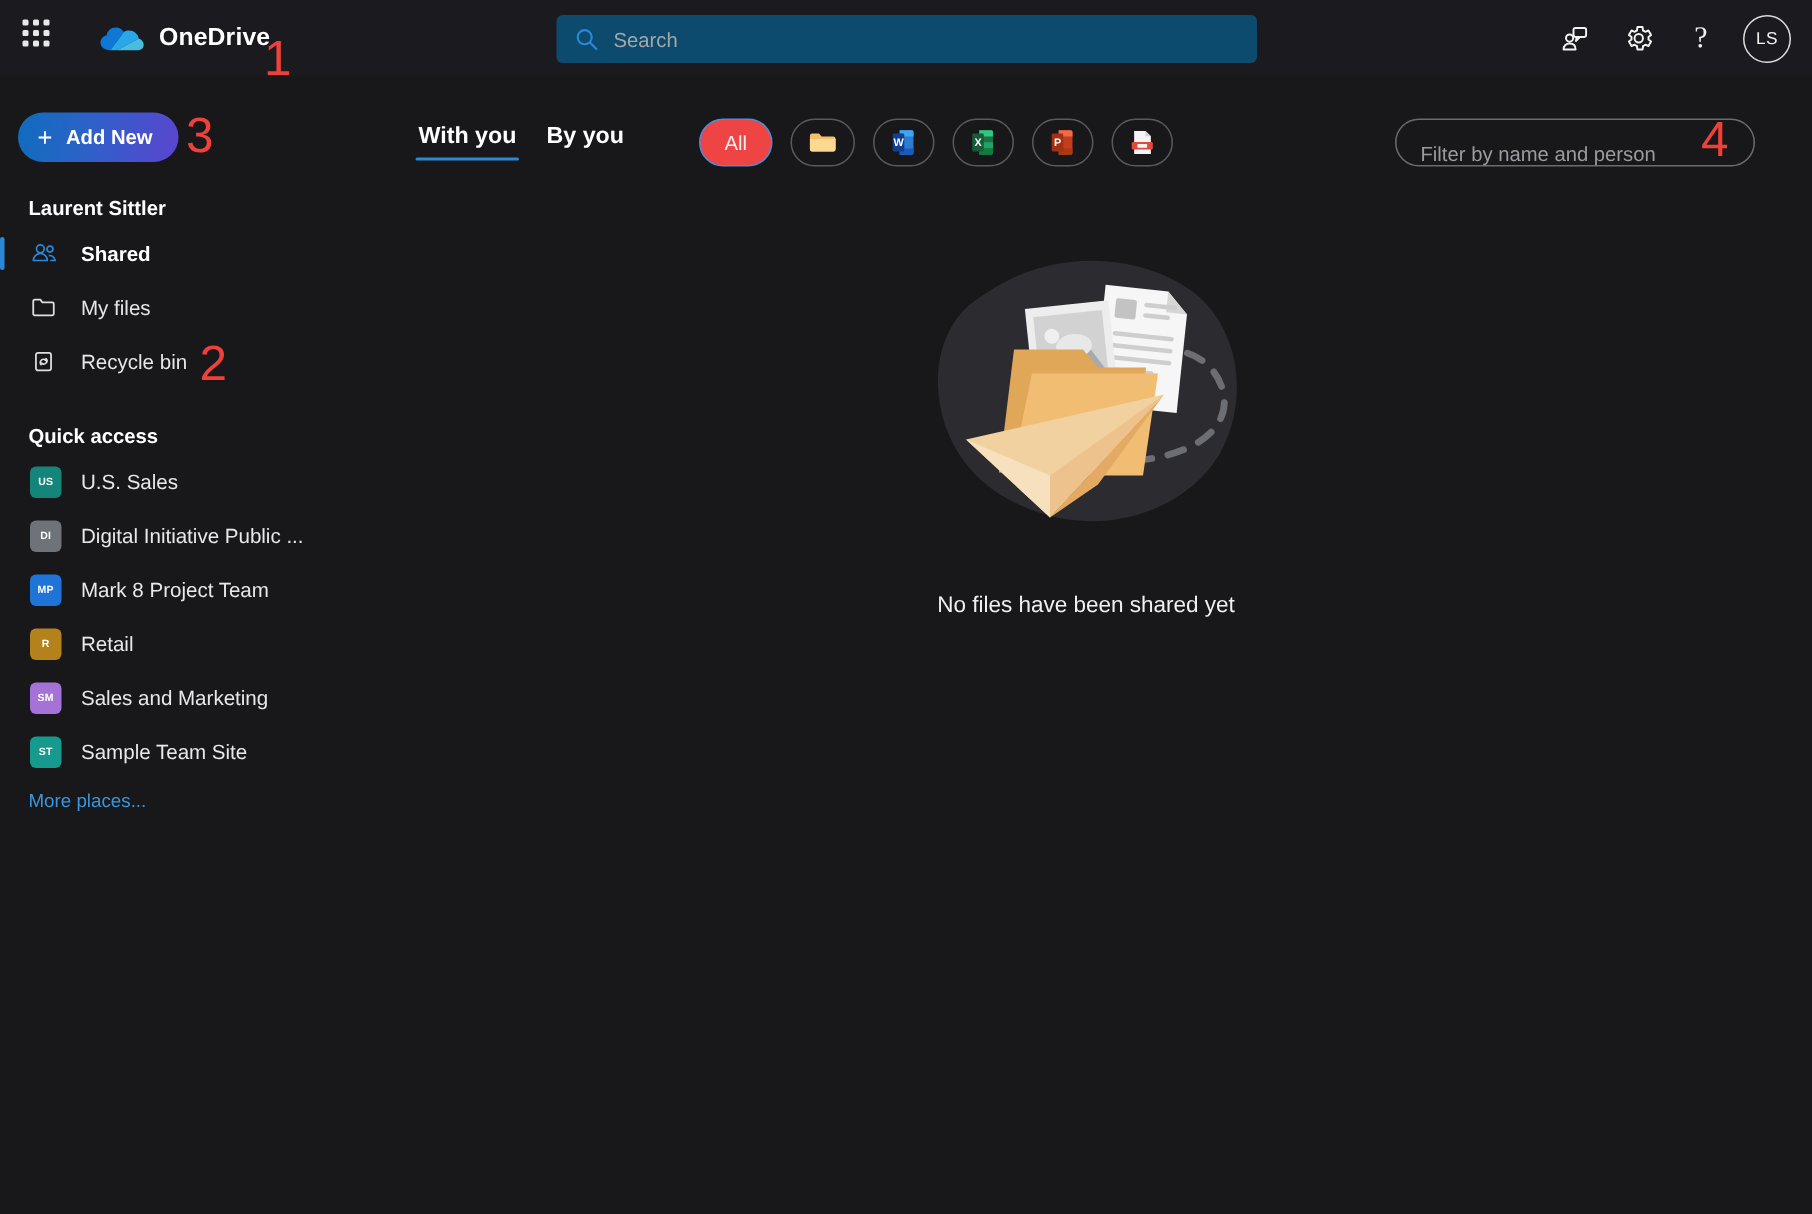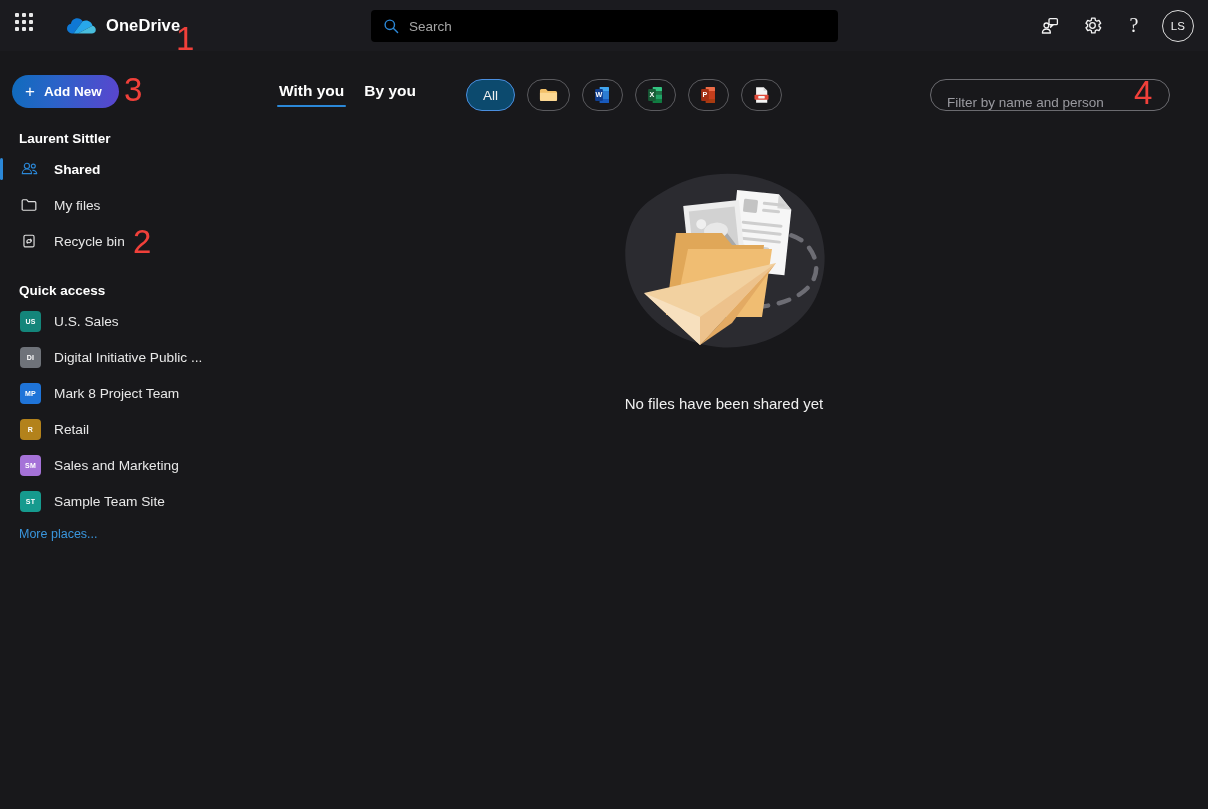--- a/index.html
+++ b/index.html
@@ -28,21 +28,21 @@
     grid-template-rows: repeat(3, 4px); gap: 3px;
   }
   .waffle-grid i { display: block; width: 4px; height: 4px; background: #e8e8e8; border-radius: 1px; }
 
   .brand { display: flex; align-items: center; gap: 10px; margin-left: 20px; cursor: pointer; }
   .brand-name { font-size: 16.5px; font-weight: bold; color: #ffffff; letter-spacing: .1px; }
 
   .searchbar {
     position: absolute; left: 371px; top: 10px;
     width: 467px; height: 32px;
-    background: #000000; border-radius: 4px;
+    background: #0c4a6e; border-radius: 4px;
     display: flex; align-items: center; gap: 10px;
     padding: 0 12px; cursor: text;
   }
   .search-text { font-size: 13.5px; color: #a6a6a6; }
 
   .header-actions {
     position: absolute; right: 8px; top: 0; height: 51px;
     display: flex; align-items: center; gap: 6px;
   }
   .hicon {
@@ -82,21 +82,21 @@
   }
 
   .chips { position: absolute; left: 466px; top: 79px; display: flex; gap: 12px; }
   .chip {
     height: 32px; min-width: 40px; padding: 0 11px;
     border-radius: 16px; border: 1px solid #5a5a5e;
     background: transparent; cursor: pointer;
     display: flex; align-items: center; justify-content: center;
   }
   .chip.selected {
-    background: #0c4a6e; border: 1.5px solid #4a8ede;
+    background: #ef4444; border: 1.5px solid #4a8ede;
     color: #ffffff; padding: 0 16px;
   }
   .chip-label { font-size: 13.5px; color: #f0f0f0; }
 
   .filterbox {
     position: absolute; right: 38px; top: 79px;
     width: 240px; height: 32px;
     border: 1px solid #6b6b70; border-radius: 16px;
     display: flex; align-items: flex-end; padding: 0 16px; cursor: text;
   }

